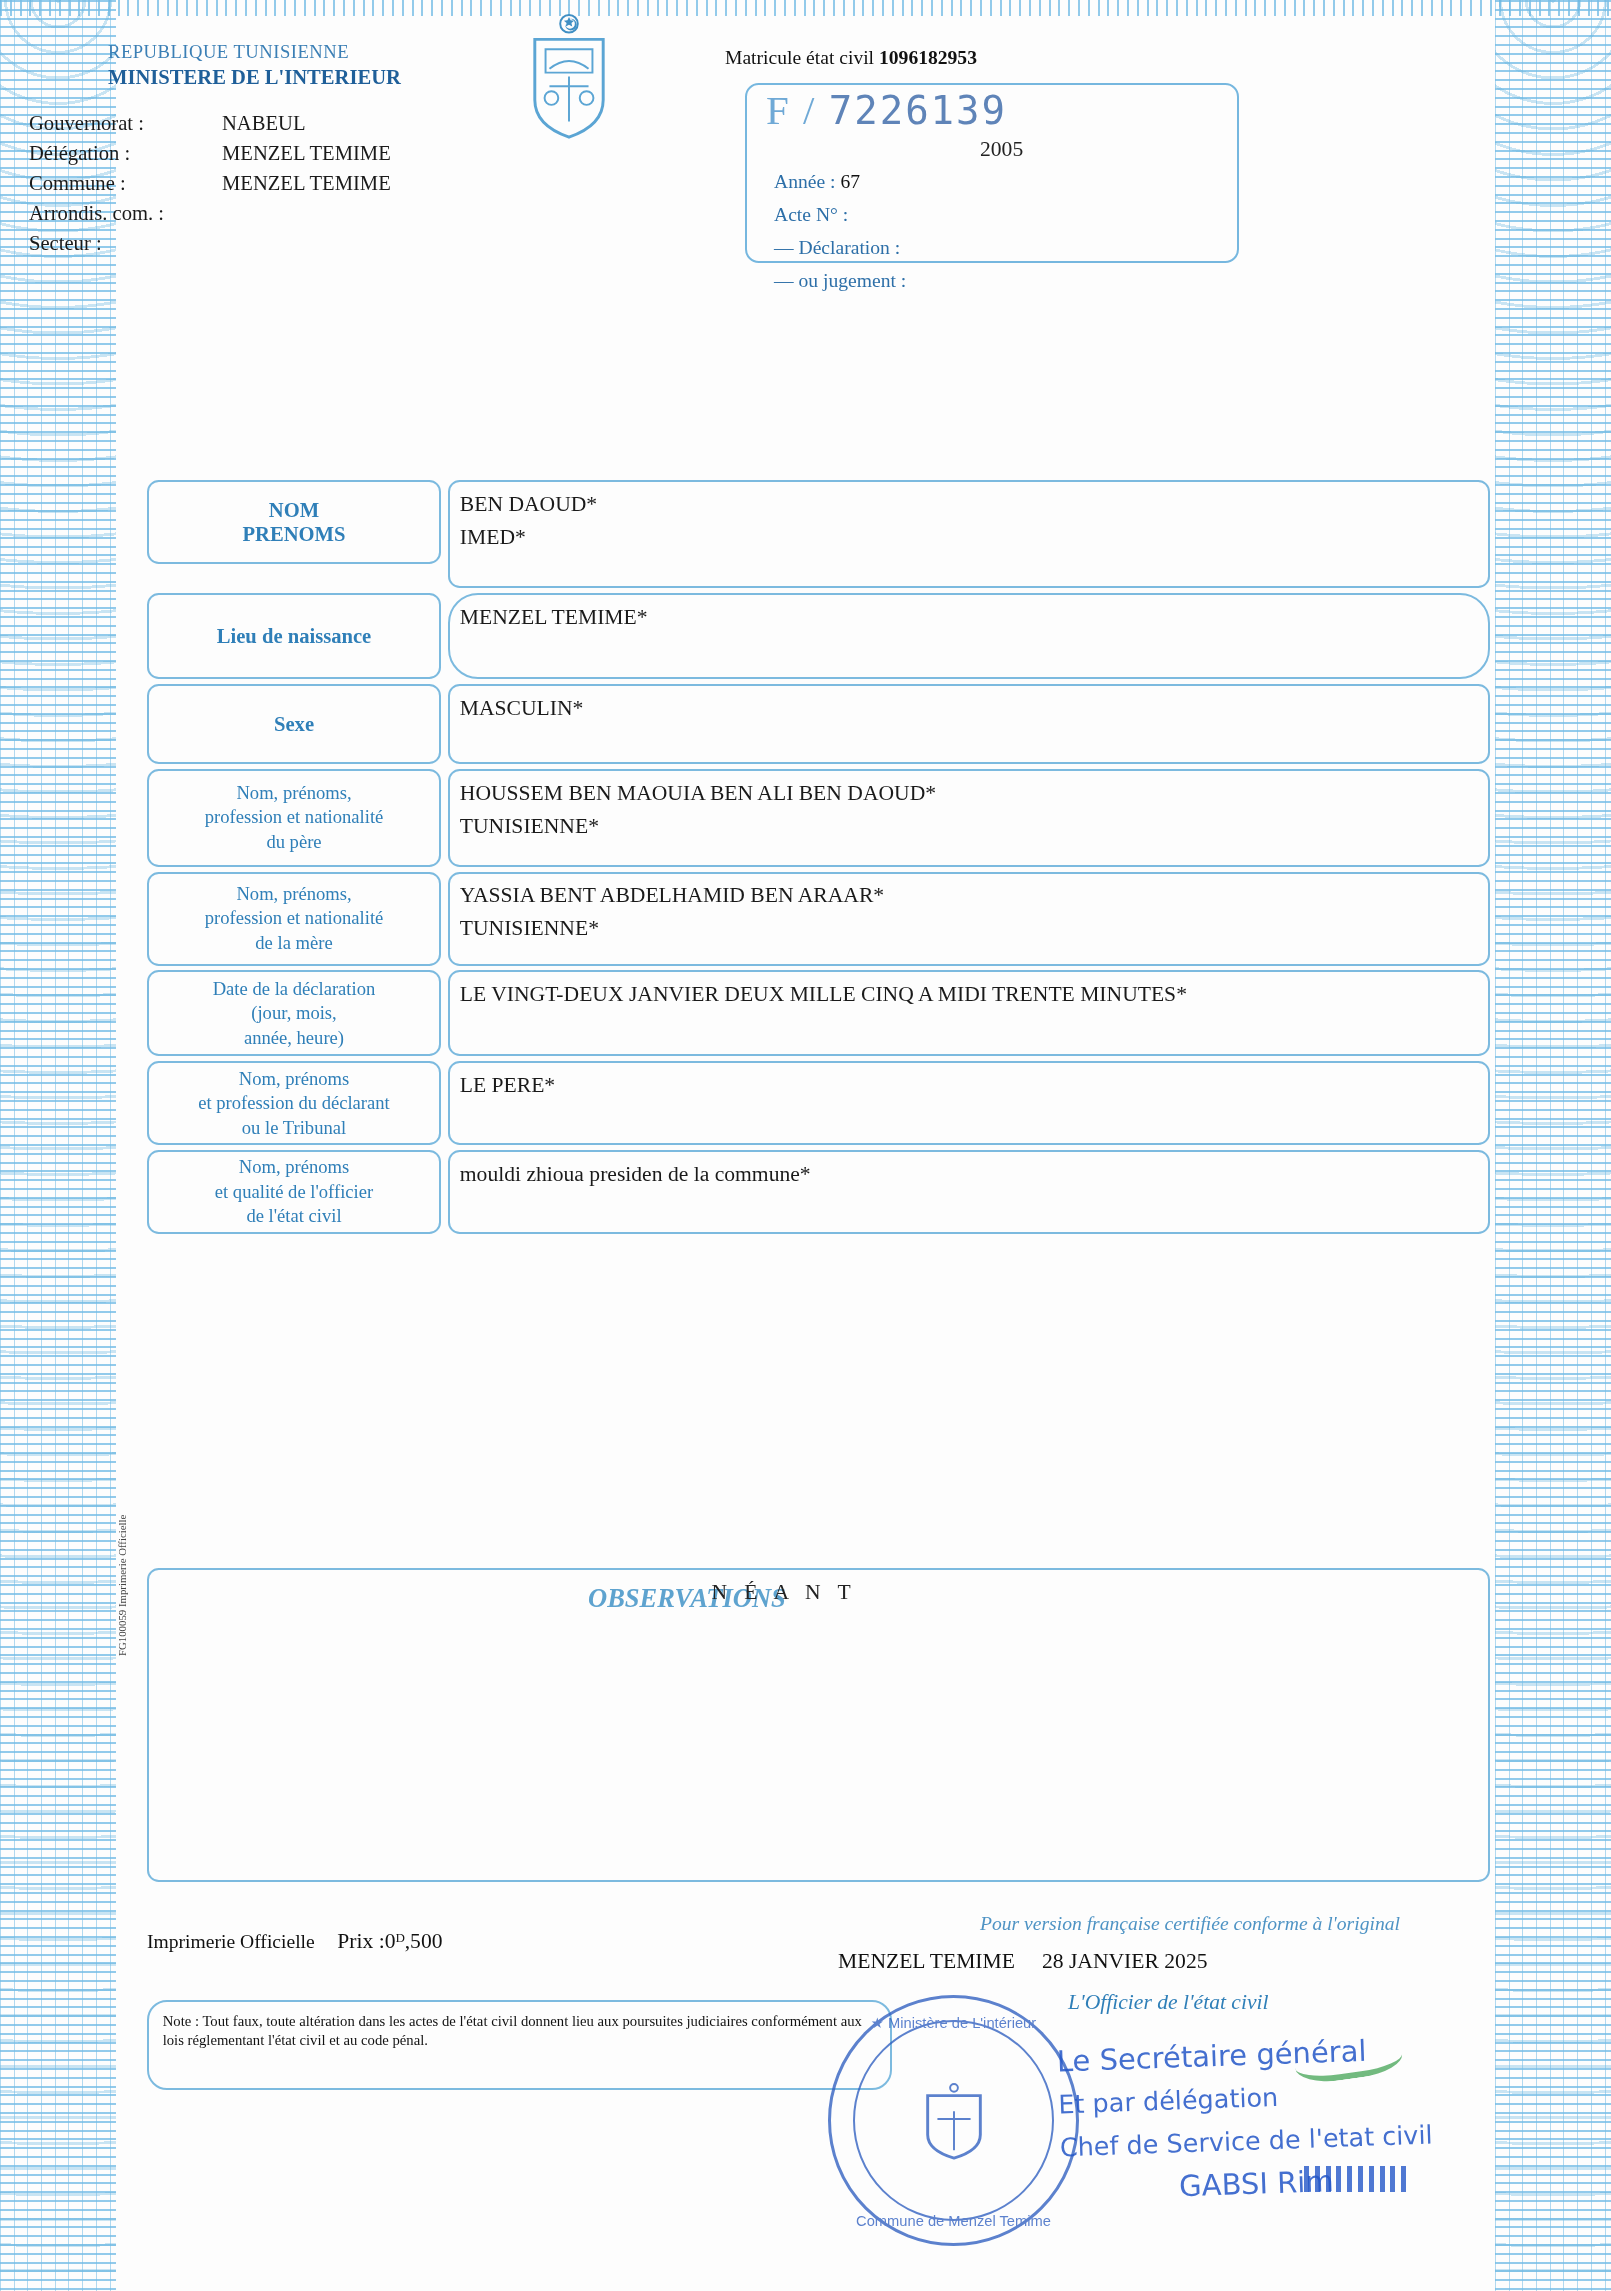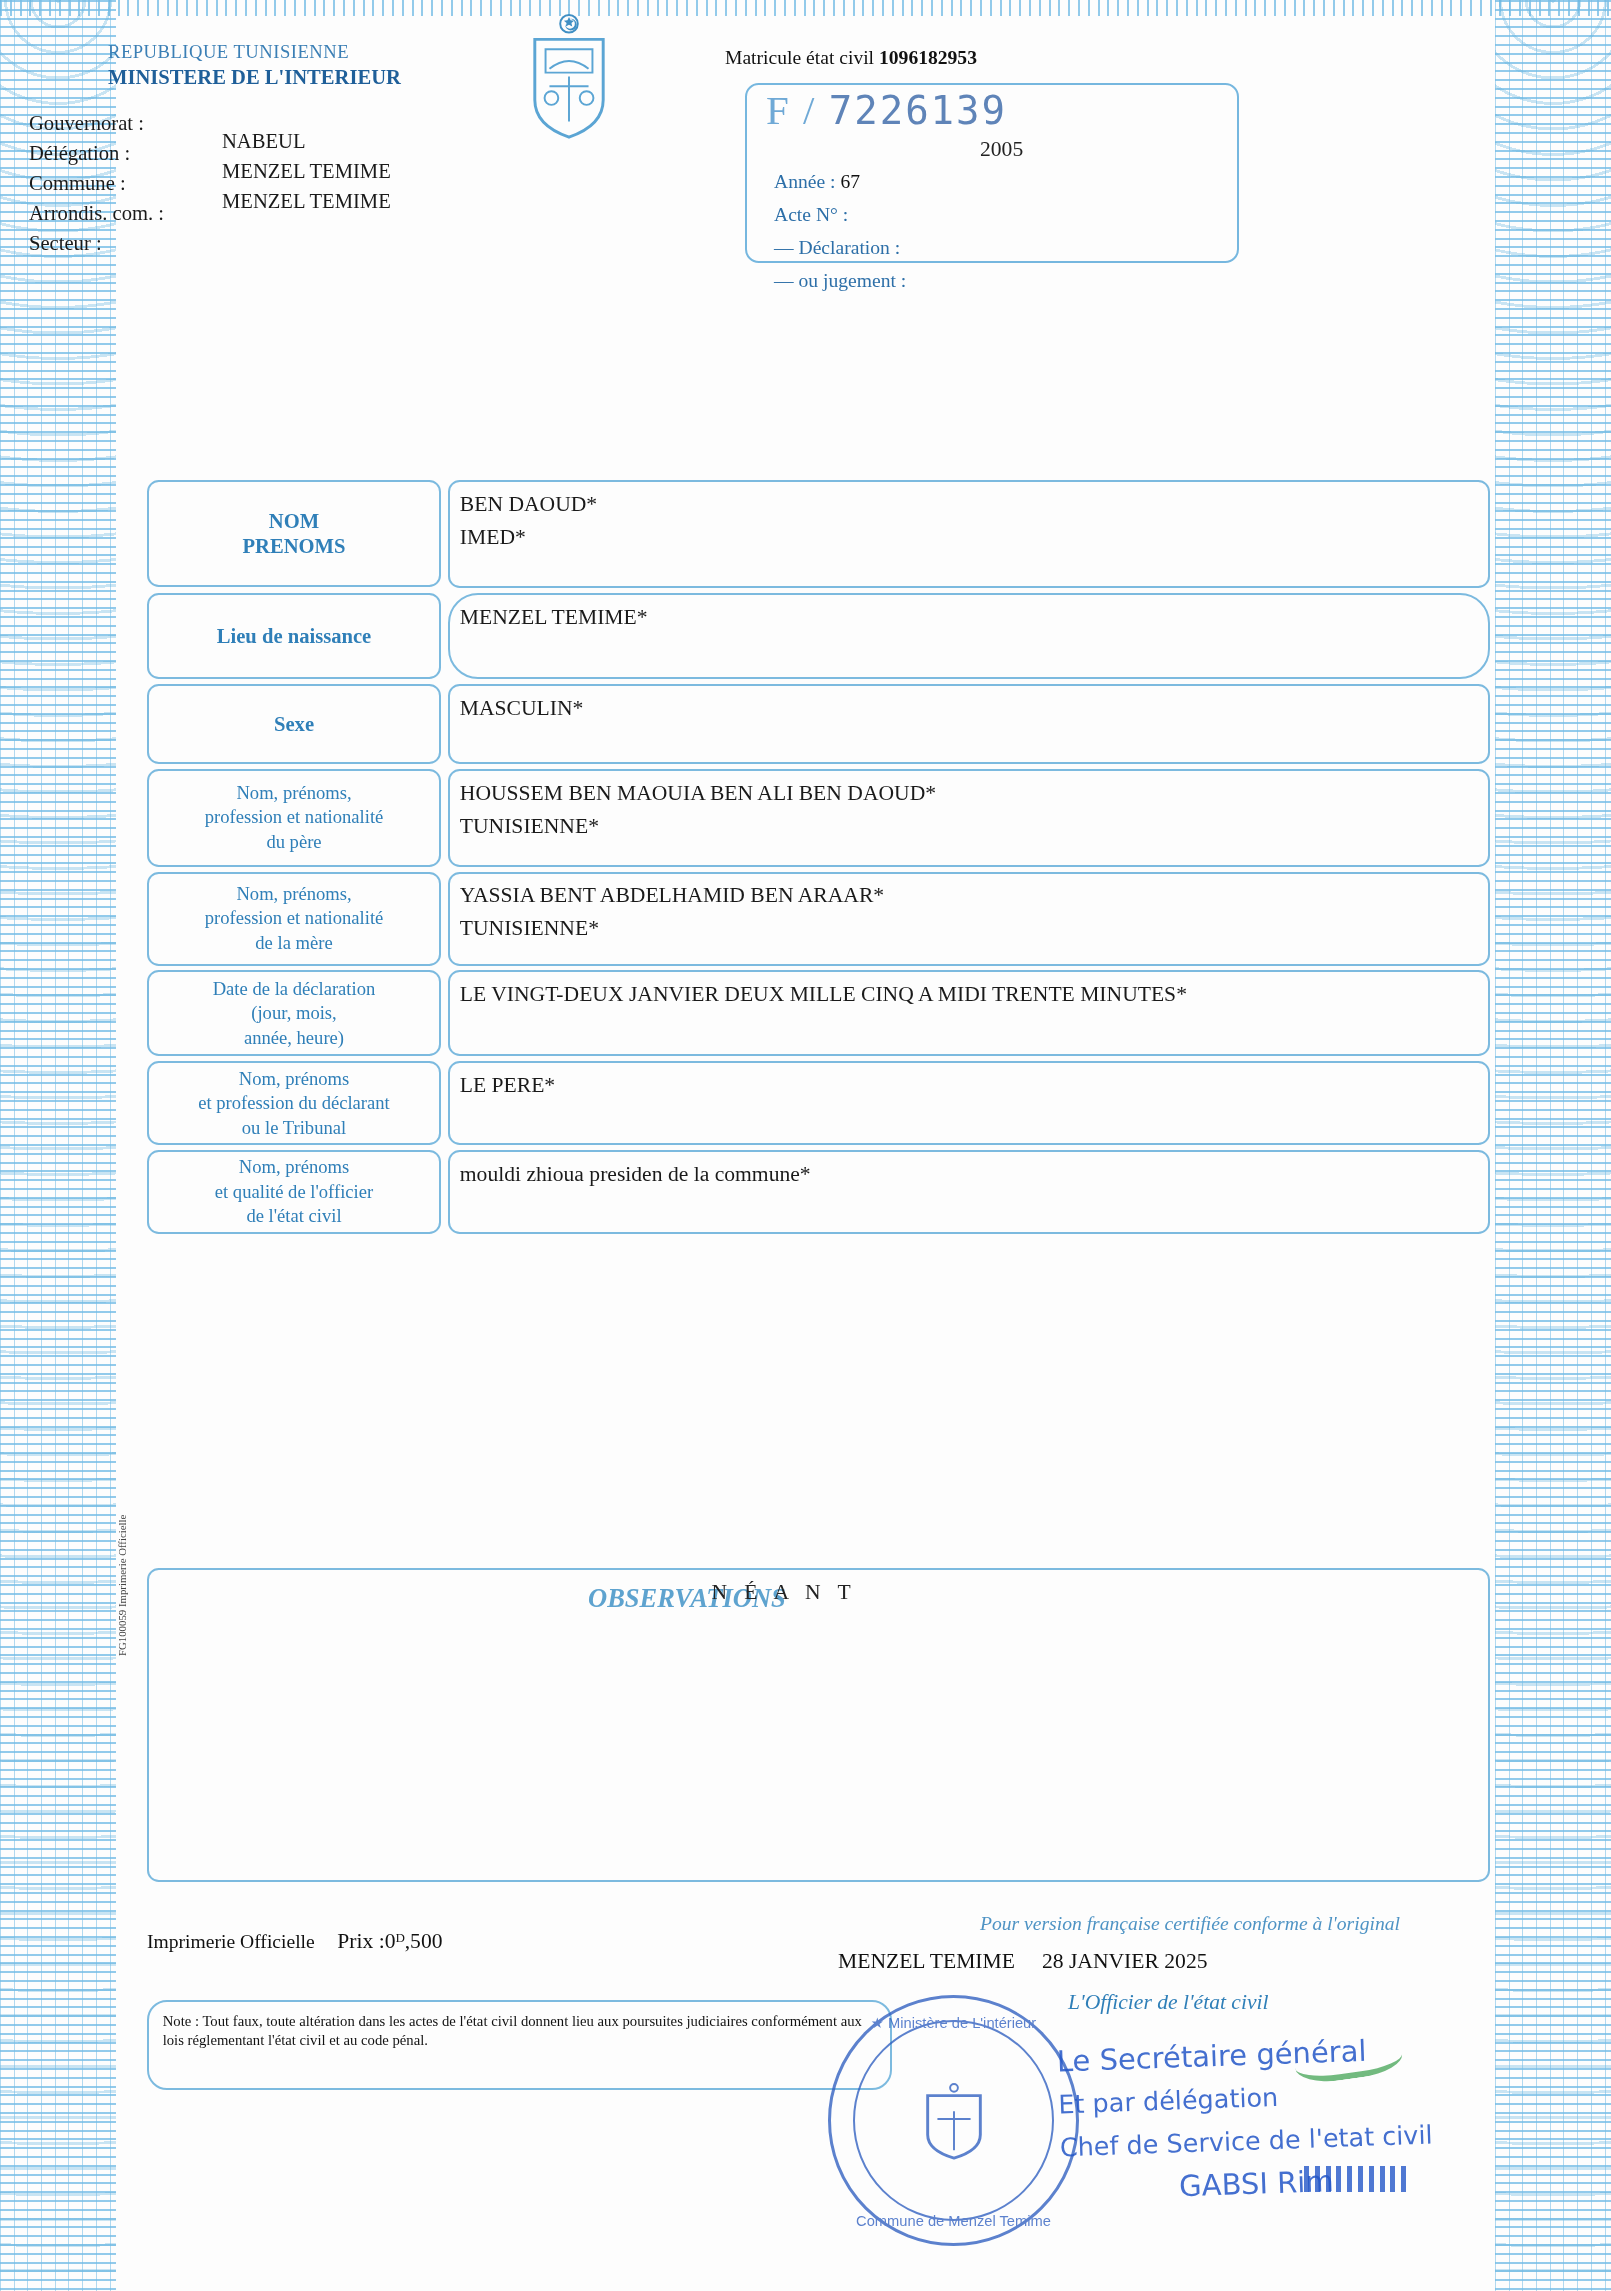--- a/index.html
+++ b/index.html
@@ -47,21 +47,21 @@
     position:absolute;left:0;right:0;top:0;height:15.7px;
     background:repeating-linear-gradient(90deg,
       rgba(120,190,230,.8) 0 2px, rgba(255,255,255,0) 2px 9.8px);
   }
 
   .hdr-left{position:absolute;left:108px;top:41px;color:#2d6fa8;}
   .hdr-left .l1{font-size:18.6px;letter-spacing:0.5px;color:#3b7fb5;}
   .hdr-left .l2{font-size:20.6px;font-weight:bold;color:#1f5f99;margin-top:2.9px;}
 
   .labels{position:absolute;left:29px;top:108px;font-size:20.6px;color:#1a1a1a;line-height:30px;}
-  .values{position:absolute;left:222px;top:108px;font-size:20.6px;color:#1a1a1a;line-height:30px;margin-top:18px;}
+  .values{position:absolute;left:222px;top:108px;font-size:20.6px;color:#1a1a1a;line-height:30px;}
 
   .emblem{position:absolute;left:510px;top:13.7px;width:118px;height:127px;}
 
   .matricule{position:absolute;left:725px;top:47px;font-size:19.6px;color:#111;}
   .matricule b{font-weight:bold;}
 
   .numbox{
     position:absolute;left:745px;top:83px;width:490px;height:176px;
     border:2px solid #76b7df;border-radius:13.7px;
   }
@@ -233,21 +233,21 @@
       <span class="v"></span></div>
     <div><span>— Déclaration :</span>
       <span class="v"></span></div>
     <div><span>— ou jugement :</span>
       <span class="v"></span></div>
   </div>
 
 
   <div class="form" id="form-rows">
       <div class="row" style="height: 108px;">
-        <div class="cell-label" style="height: 107px;">
+        <div class="cell-label" style="height: 84px;">
           <div class="strong">NOM</div>
           <div class="strong">PRENOMS</div>
         </div>
         <div class="cell-value" style="height: 108px;">
           <div class="val">BEN DAOUD*</div>
           <div class="val">IMED*</div>
         </div>
       </div>
       <div class="row" style="height: 86px;">
         <div class="cell-label" style="height: 86px;">

